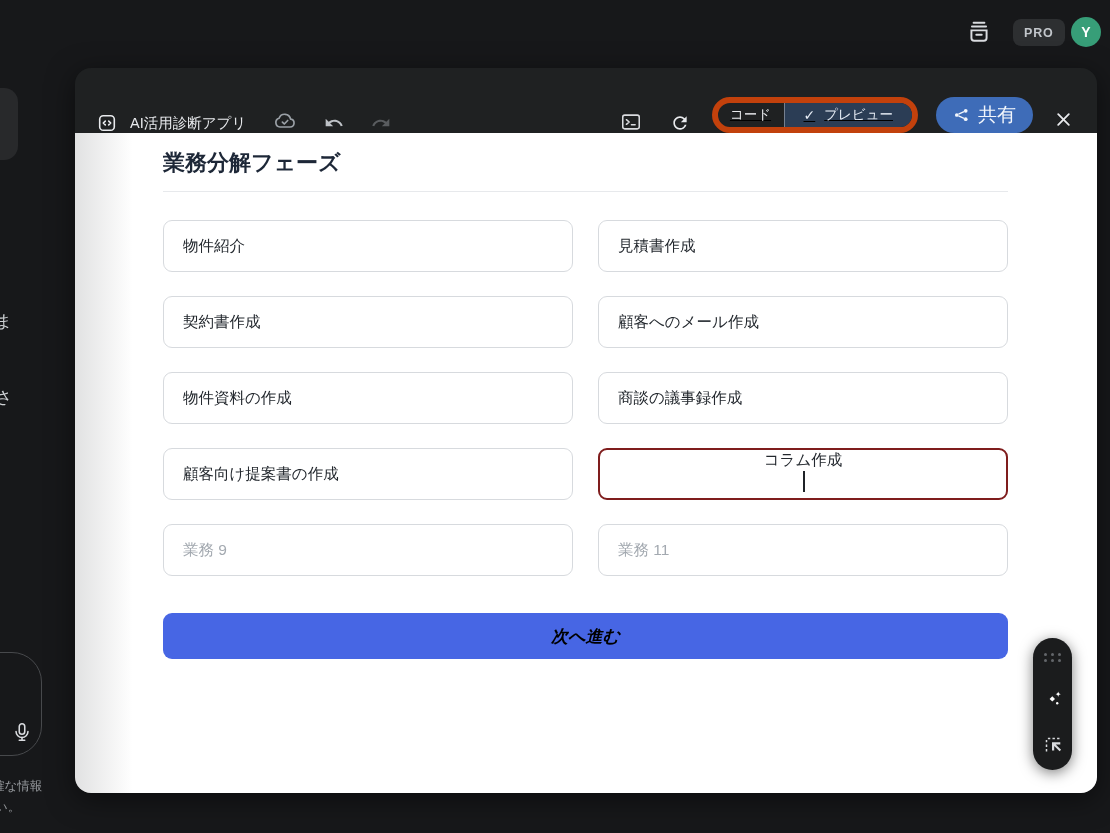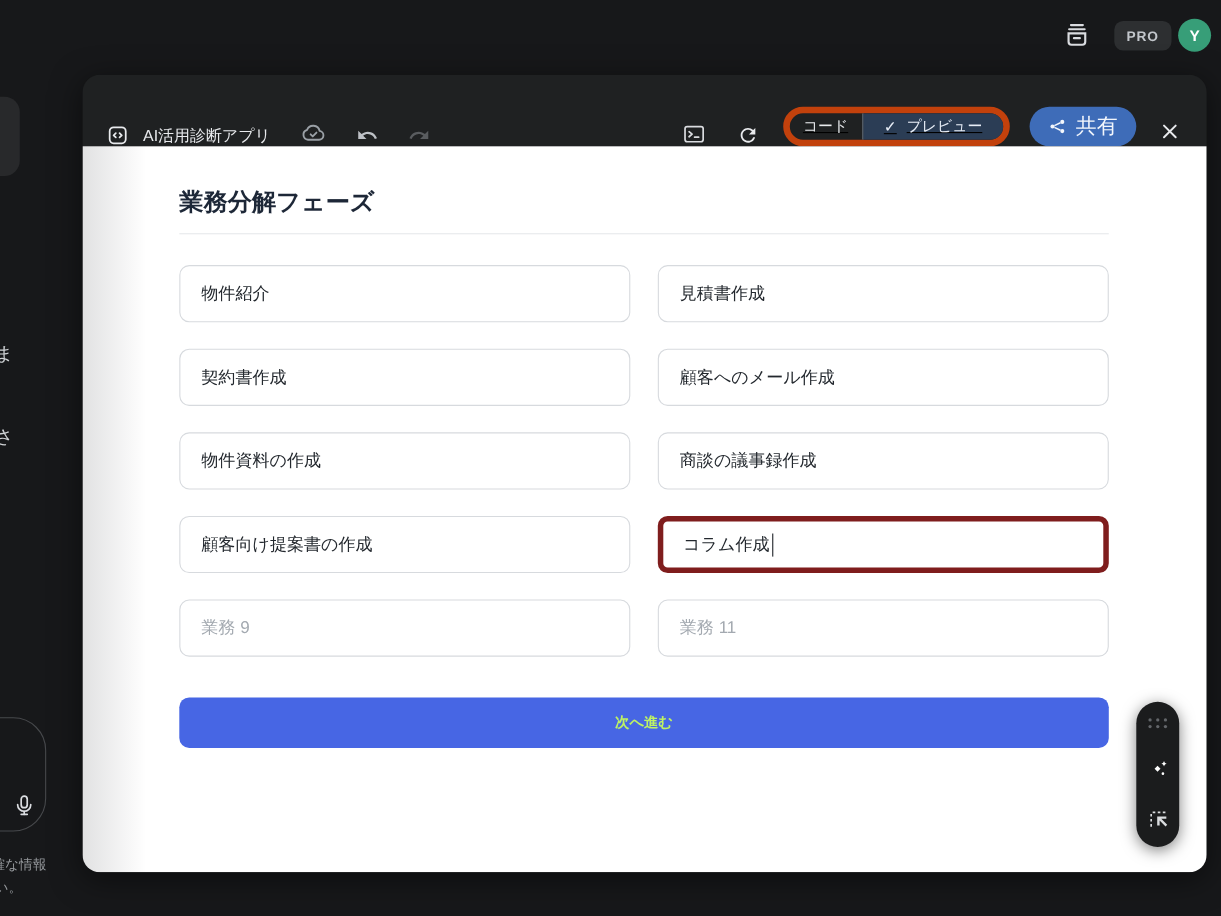--- a/index.html
+++ b/index.html
@@ -45,32 +45,32 @@
   .seg-check { font-size:14px; color:#e7edf6; }
   .share-btn { height:36px; border-radius:18px; background:#3e6cb8; color:#f2f6fc; display:flex; align-items:center;
     gap:9px; padding:0 17px; font-size:19px; margin-left:18px; cursor:pointer; border:none; }
   .close-btn { margin-left:16px; width:28px; height:28px; }
 
   .canvas-body { height:660px; background:#ffffff; position:relative; }
   .edge-shade { position:absolute; left:0; top:0; bottom:0; width:58px; pointer-events:none;
     background:linear-gradient(to right, rgba(25,28,32,.13), rgba(25,28,32,0)); }
 
   
-  .form { position:relative; margin:0 89px 8px 88px; padding-top:36px; }
+  .form { position:relative; margin:0 89px 8px 88px; padding-top:15px; }
   .form-title { font-size:22px; font-weight:700; color:#1d2737; }
   .rule { height:1px; background:#e7e9ec; margin-top:13px; }
   .grid { margin-top:28px; display:grid; grid-template-columns:1fr 1fr; column-gap:25px; row-gap:24px; }
   .field { height:52px; border:1px solid #d7dade; border-radius:9px; background:#fff; padding:0 19px;
     font-size:15.5px; color:#23282e; width:100%; font-family:inherit; outline:none;
     display:flex; align-items:center; }
   input.field::placeholder { color:#a3a9b0; }
-  .field.focused { border:5px solid #7f1d1d; padding:0 18px; }
+  .field.focused { border:2px solid #7f1d1d; padding:0 18px;flex-direction:column; }
   .caret { width:1.5px; height:21px; background:#1f2328; margin-left:2px; }
   .submit { margin-top:37px; height:46px; width:100%; border:none; border-radius:9px; background:#4766e4;
-    color:#bef264; font-size:13px; font-weight:700; font-family:inherit; cursor:pointer; }
+    color:#000000; font-size:17px; font-weight:700; font-family:inherit; cursor:pointer;font-style:italic; }
 
   
   .float-pill { position:absolute; left:1033px; top:638px; width:39px; height:132px; background:#1b1c1d;
     border-radius:20px; box-shadow:0 3px 14px rgba(0,0,0,.5); display:flex; flex-direction:column;
     align-items:center; justify-content:space-between; padding:15px 0; }
   .dots { display:grid; grid-template-columns:repeat(3,4px); gap:3px; }
   .dots i { width:3px; height:3px; border-radius:50%; background:#63666a; }
 </style>
 </head>
 <body>

